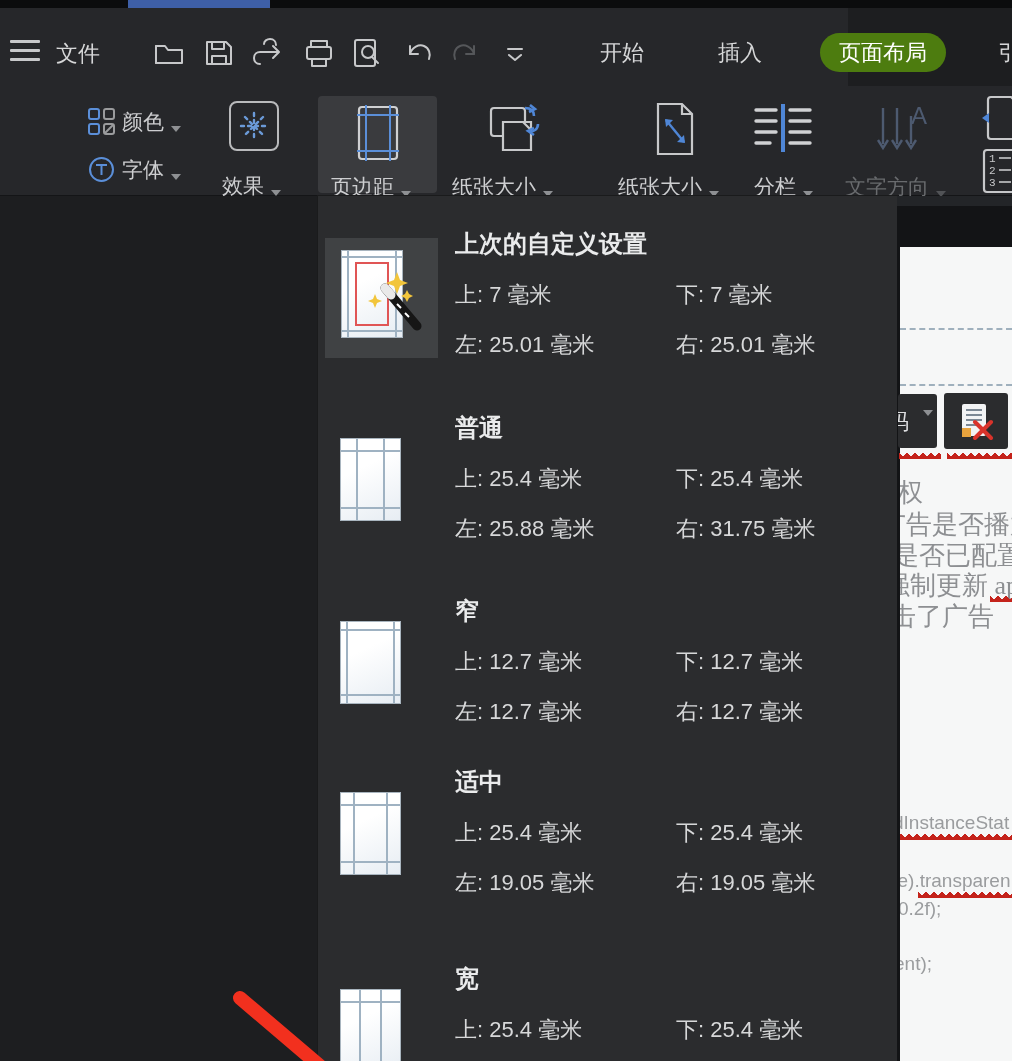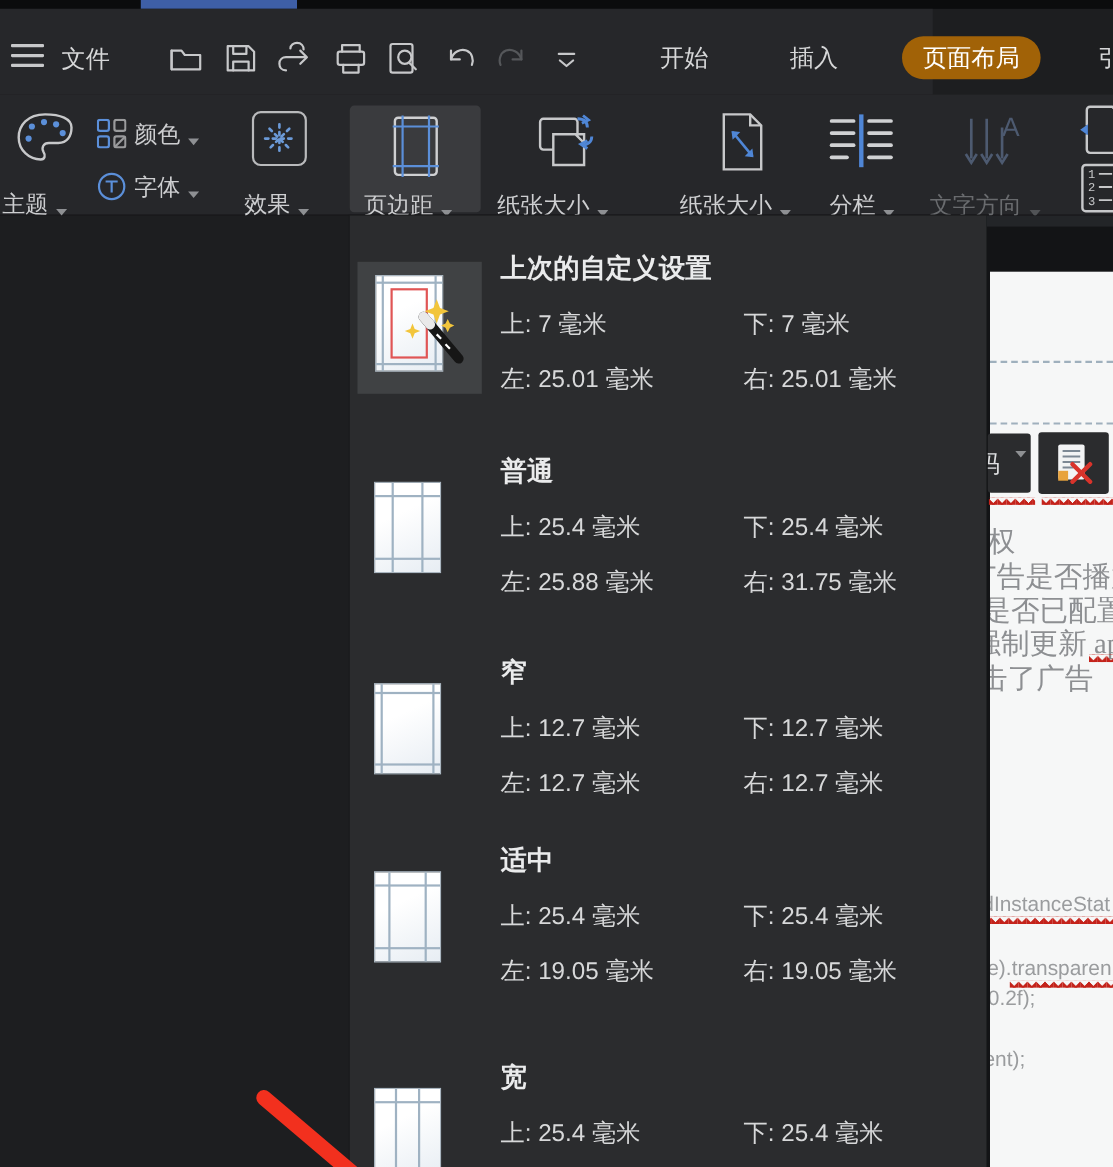--- a/index.html
+++ b/index.html
@@ -121,39 +121,26 @@
     </div>
     <div class="qa-ico" style="left:496px">
       <svg width="38" height="38" viewBox="0 0 38 38">
           <path d="M12 15 h14"></path>
           <path d="M13 21 l6 5 l6 -5"></path>
         </svg>
     </div>
 
     <div class="tab" style="left:600px">开始</div>
     <div class="tab" style="left:718px">插入</div>
-    <div class="tab-pill" style="background:#a16207">页面布局</div>
+    <div class="tab-pill" style="background:#4d7c0f">页面布局</div>
     <div class="tab" style="left:998px">引</div>
   </div>
 
   <div class="ribbon">
 
-    <div class="rbtn" style="left:0;top:10px;width:82px;height:96px">
-      <div class="icon-wrap" style="position:absolute;left:12px;top:4px">
-        <svg width="58" height="52" viewBox="0 0 58 52">
-          <path d="M29 4 C13 4 5 14 5 25 C5 37 15 45 25 45 C29 45 29.5 41 27.5 38 C25.5 34 27.5 30 32.5 30 L41 30 C49 30 53 24 53 16 C53 8 43 4 29 4 Z" stroke="#c7c8ca" stroke-width="2.2" fill="none"></path>
-          <circle cx="17" cy="15" r="2.8" fill="#5b8fd9"></circle>
-            <circle cx="28" cy="11" r="2.8" fill="#5b8fd9"></circle>
-          <circle cx="39" cy="13" r="2.8" fill="#5b8fd9"></circle>
-            <circle cx="45" cy="21" r="2.8" fill="#5b8fd9"></circle>
-          <circle cx="14" cy="26" r="2.8" fill="#5b8fd9"></circle>
-        </svg>
-      </div>
-      <div style="position:absolute;left:2px;top:76px"><span class="rlabel">主题</span><span class="dd"></span></div>
-    </div>
 
     <div class="rbtn" style="left:86px;top:20px;width:118px;height:32px">
       <div class="icon-wrap" style="position:absolute;left:2px;top:2px">
         <svg width="27" height="27" viewBox="0 0 27 27">
           <rect x="1" y="1" width="10" height="10" rx="2" stroke="#5b8fd9" stroke-width="2" fill="none"></rect>
           <rect x="16" y="1" width="10" height="10" rx="2" stroke="#9a9b9d" stroke-width="2" fill="none"></rect>
           <rect x="1" y="16" width="10" height="10" rx="2" stroke="#5b8fd9" stroke-width="2" fill="none"></rect>
           <rect x="16" y="16" width="10" height="10" rx="2" stroke="#9a9b9d" stroke-width="2" fill="none"></rect>
           <path d="M17 25 l8 -8" stroke="#9a9b9d" stroke-width="2"></path>
         </svg>

